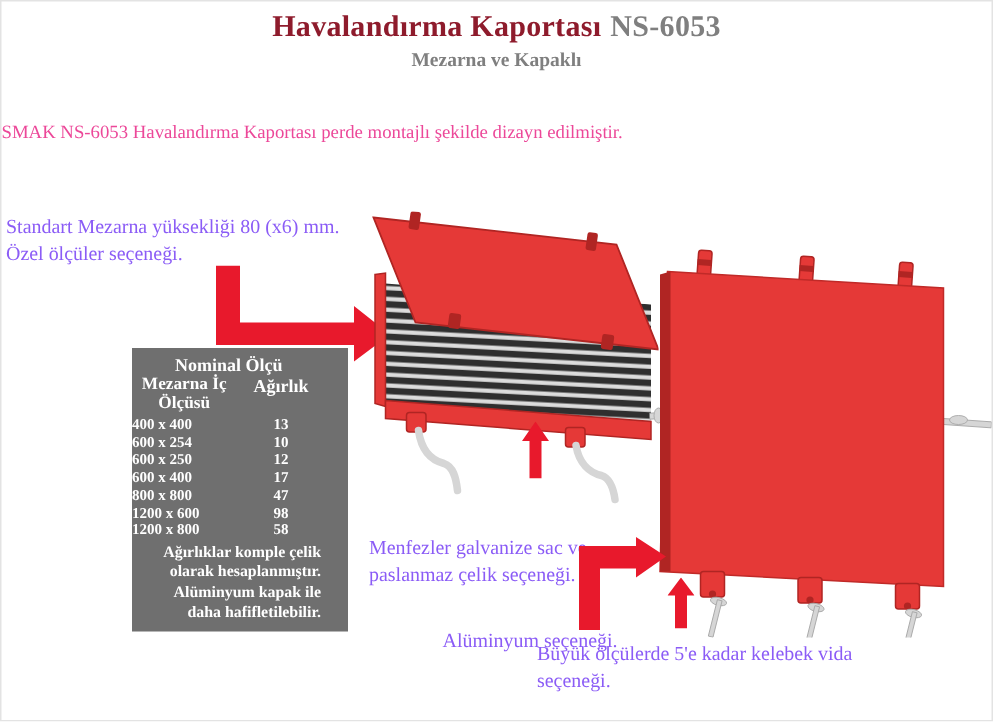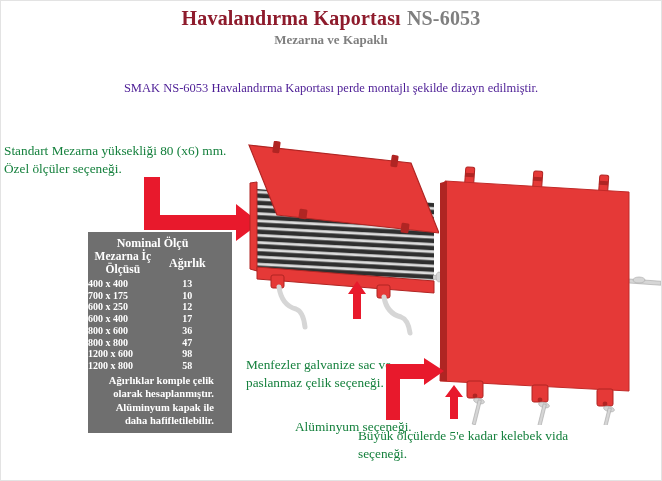--- a/index.html
+++ b/index.html
@@ -9,37 +9,37 @@
     font-family:Liberation Serif, serif;
     color:var(--text-dark,#262626);
   }
   
   .title{position:absolute;top:6px;left:0;width:100%;text-align:center;
     font-size:20px;font-weight:bold;letter-spacing:.2px;}
   .title .t-red{color:var(--title-red,#8e1b2c);}
   .title .t-gray{color:var(--title-gray,#7f7f7f);margin-left:6px;}
   .subtitle{position:absolute;top:31px;left:0;width:100%;text-align:center;
     font-size:13px;font-weight:bold;color:var(--title-gray,#7f7f7f);}
-  .intro{position:absolute;top:80px;left:0;width:100%;text-align:center;
-    font-size:12.5px;color:#4c1d95;}
+  .intro{position:absolute;top:80px;left:0;width:100%;text-align:left;
+    font-size:12.5px;color:#ec4899;}
   
-  .note{position:absolute;font-size:13.3px;color:#15803d;line-height:1.38;}
+  .note{position:absolute;font-size:13.3px;color:#8b5cf6;line-height:1.38;}
   .note-mezarna{left:3px;top:141px;width:246px;}
   .note-menfez{left:245px;top:323px;width:200px;margin-top:32px;}
   .note-aluminyum{left:294px;top:401px;width:170px;margin-top:16px;}
   .note-kelebek{left:357px;top:426px;width:235px;}
   
   .arrow{position:absolute;}
   .fill-arrow{fill:var(--arrow-red,#e8192c);}
   
   .spec-table{position:absolute;left:87px;top:231px;width:144px;
     background:var(--table-bg,#6f6f6f);color:#fff;box-sizing:border-box;
     padding:4px 15px 5px 0;}
   .tbl-title{font-size:12px;font-weight:bold;text-align:center;line-height:14px;}
-  .tbl-head{display:flex;align-items:center;margin-top:0;}
+  .tbl-head{display:flex;margin-top:0;}
   .th-size{width:54%;font-size:11.5px;font-weight:bold;text-align:center;line-height:13px;}
   .th-weight{width:46%;font-size:12px;font-weight:bold;text-align:center;}
   .tbl-body{margin-top:2px;}
   .tr{display:flex;line-height:11.7px;}
   .td-size{width:54%;font-size:10px;font-weight:bold;text-align:left;}
   .td-weight{width:46%;font-size:10px;font-weight:bold;text-align:center;}
   .tbl-note{margin-top:2px;padding:0 3px;font-size:10.6px;font-weight:bold;
     text-align:right;line-height:13.5px;}
   
   .illus{position:absolute;}
@@ -71,34 +71,30 @@
     <div class="tbl-head">
       <div class="th-size">Mezarna İç Ölçüsü</div>
       <div class="th-weight">Ağırlık</div>
     </div>
     <div class="tbl-body">
       <div class="tr">
           <div class="td-size">400 x 400</div>
           <div class="td-weight">13</div>
         </div>
       <div class="tr">
-          <div class="td-size">700 x 175</div>
+          <div class="td-size">600 x 254</div>
           <div class="td-weight">10</div>
         </div>
       <div class="tr">
           <div class="td-size">600 x 250</div>
           <div class="td-weight">12</div>
         </div>
       <div class="tr">
           <div class="td-size">600 x 400</div>
           <div class="td-weight">17</div>
-        </div>
-      <div class="tr">
-          <div class="td-size">800 x 600</div>
-          <div class="td-weight">36</div>
         </div>
       <div class="tr">
           <div class="td-size">800 x 800</div>
           <div class="td-weight">47</div>
         </div>
       <div class="tr">
           <div class="td-size">1200 x 600</div>
           <div class="td-weight">98</div>
         </div>
       <div class="tr">

